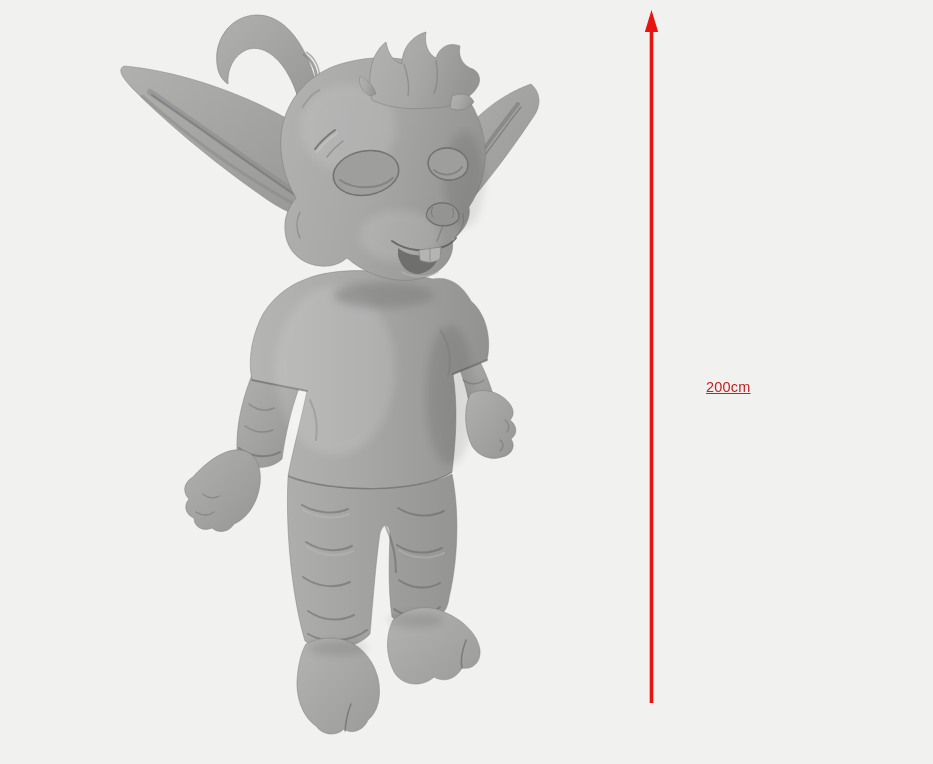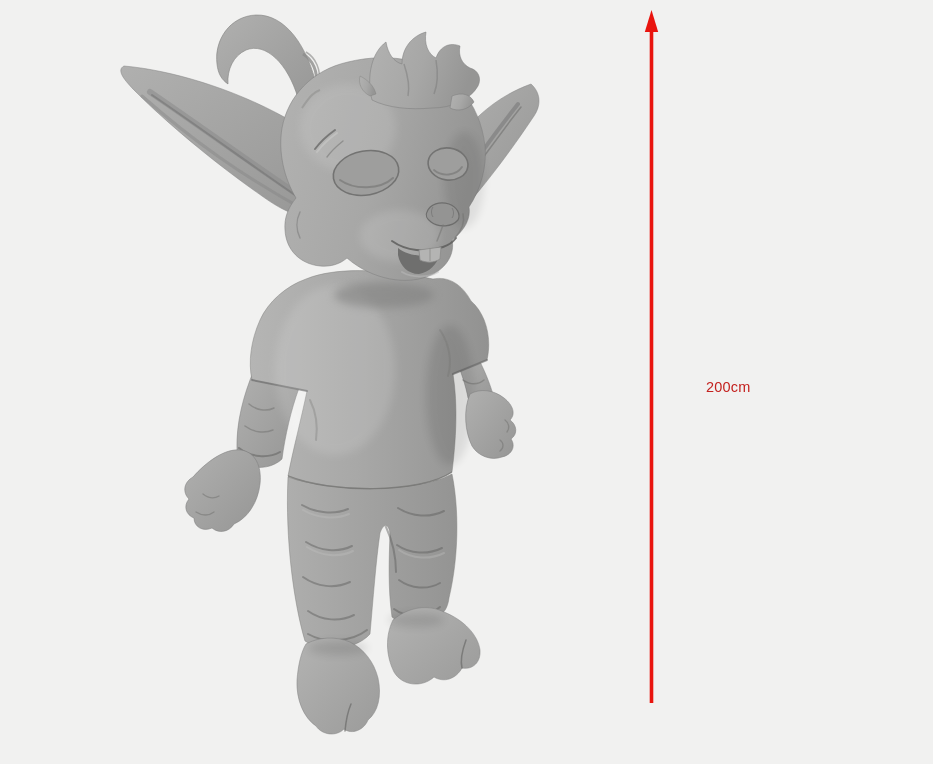--- a/index.html
+++ b/index.html
@@ -12,20 +12,21 @@
   }
   .model-svg{position:absolute;left:0;top:0;}
   .dim-arrow-svg{position:absolute;left:0;top:0;pointer-events:none;}
   .dim-label{
     position:absolute;
     left:706px;top:379px;
     font-size:14.5px;
     letter-spacing:0.2px;
     color:#c4221f;
     user-select:none;
+    text-decoration:underline;
   }
 </style>
 </head>
 <body>
 
 <div class="stage">
 
   <svg class="model-svg" width="933" height="764" viewBox="0 0 933 764" aria-hidden="true">
     <defs>
       <linearGradient id="gBody" x1="0" y1="0" x2="1" y2="0">

